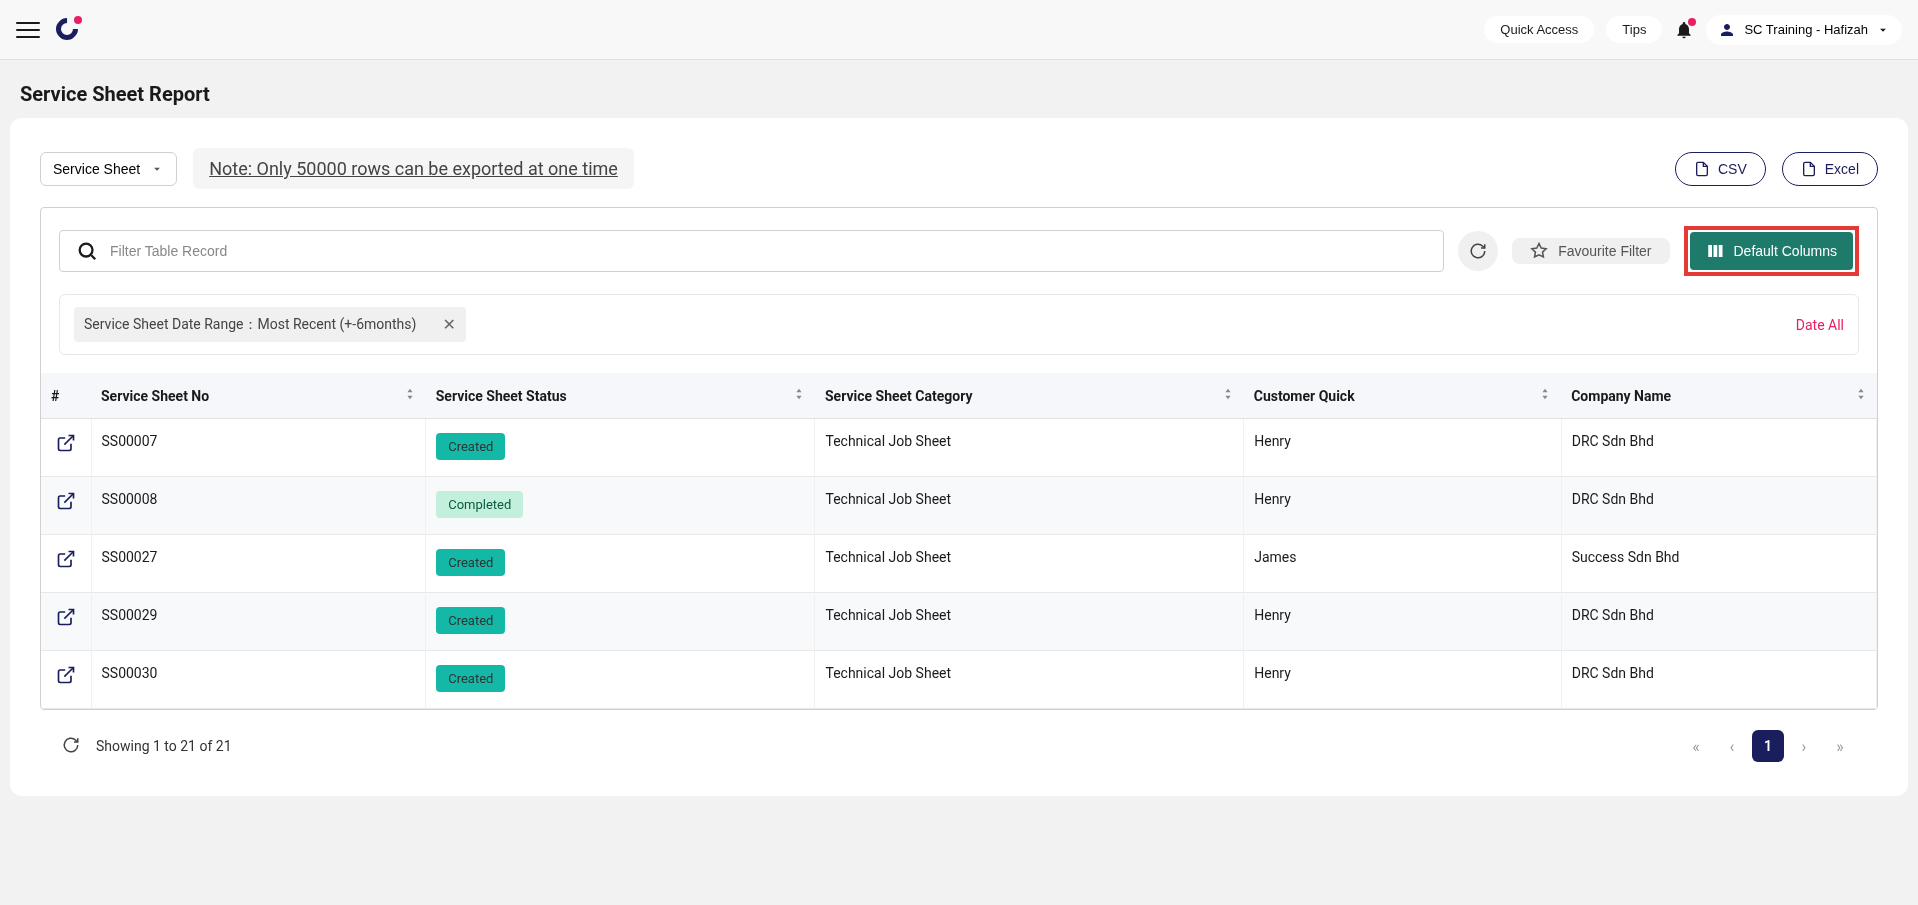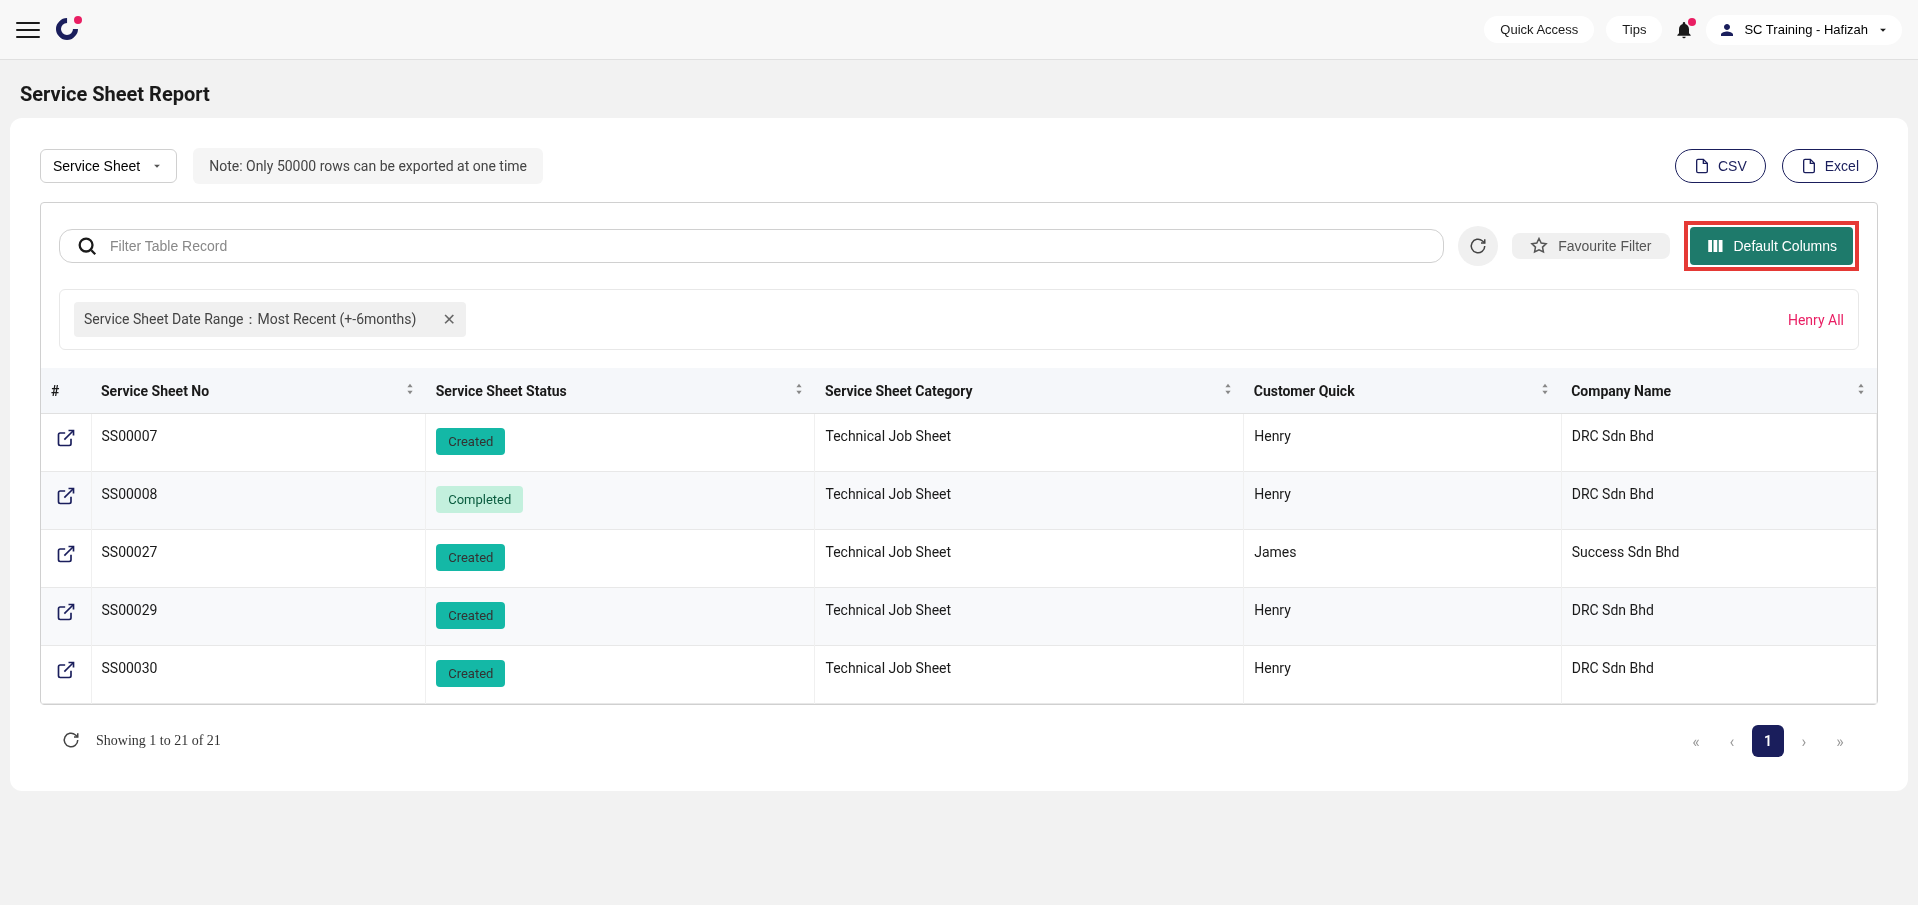--- a/index.html
+++ b/index.html
@@ -130,21 +130,22 @@
       align-items: center;
       gap: 10px;
       cursor: pointer;
       font-size: 14px;
     }
     .note-pill {
       background: #f5f5f5;
       border-radius: 6px;
       padding: 10px 16px;
       color: #444;
-      font-size: 14px;
+      font-size: 18px;
+      text-decoration: underline;
     }
     .spacer {
       flex: 1;
     }
     .export-btn {
       border: 1.5px solid #1a1e5c;
       background: #fff;
       border-radius: 20px;
       padding: 8px 18px;
       display: flex;
@@ -163,23 +164,23 @@
       display: flex;
       align-items: center;
       gap: 14px;
       padding: 18px;
     }
     .search-input-wrap {
       flex: 1;
       display: flex;
       align-items: center;
       border: 1px solid #d0d0d0;
-      border-radius: 13px;
+      border-radius: 4px;
       padding: 0 16px;
-      height: 34px;
+      height: 42px;
       gap: 12px;
     }
     .search-input-wrap input {
       border: none;
       outline: none;
       flex: 1;
       font-size: 14px;
       color: #333;
     }
     .search-input-wrap input::placeholder {
@@ -314,21 +315,20 @@
       align-items: center;
       padding: 20px 22px 4px;
       gap: 16px;
     }
     .refresh-icon {
       cursor: pointer;
     }
     .page-info {
       font-size: 14px;
       color: #333;
-      font-family: Liberation Serif, serif;
     }
     .page-controls {
       margin-left: auto;
       display: flex;
       align-items: center;
       gap: 4px;
     }
     .page-nav {
       width: 32px;
       height: 32px;
@@ -453,21 +453,21 @@
           <span>Default Columns</span>
         </button>
       </div>
     </div>
 
     <div class="chip-row">
       <div class="chip">
         <span>Service Sheet Date Range：Most Recent (+-6months)</span>
         <span class="chip-close">✕</span>
       </div>
-      <span class="clear-all">Henry All</span>
+      <span class="clear-all">Date All</span>
     </div>
 
     <table>
       <thead>
         <tr>
           <th style="width:50px">#</th>
           <th>
             <div class="th-content">
                 <span>Service Sheet No</span>
                 <span class="sort-icon"><svg viewBox="0 0 12 16" fill="#888">

